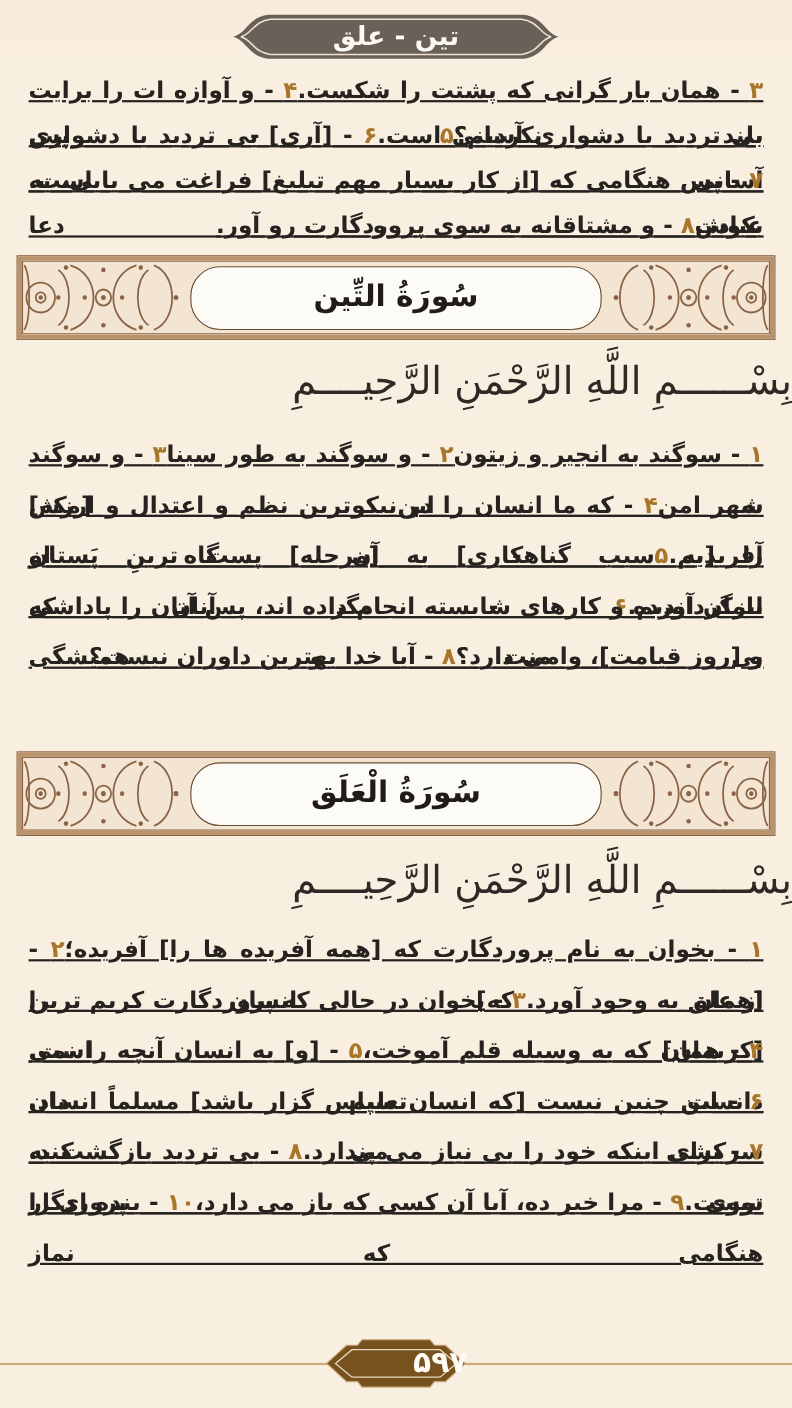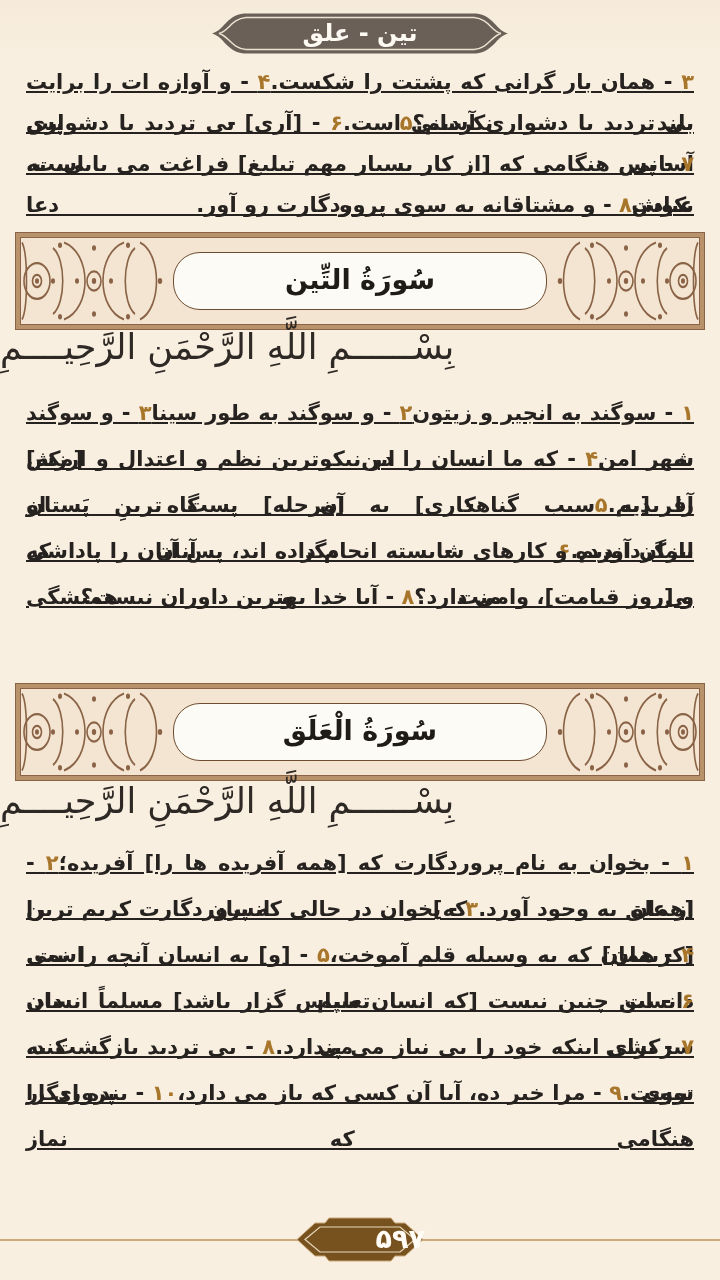--- a/index.html
+++ b/index.html
@@ -35,42 +35,42 @@
     -moz-text-align-last:justify;
     white-space:normal;
     color:var(--text,#26221f);
   }
   .para.loose .p-line{height:46px;line-height:46px;}
   .p-line.last{text-align-last:right;margin-left:23px;-moz-text-align-last:right;}
   .vn{color:var(--accent-number,#a8762a);}
 
   
   .banner{
-    position:absolute;left:16px;right:16px;height:96px;
+    position:absolute;left:16px;right:16px;height:75px;
     background:var(--banner-bg,#f3e5d1);
     border:4px solid var(--banner-frame,#b8926b);
     box-shadow:0 0 0 1px #8a6347, inset 0 0 0 1px #8a6347;
     box-sizing:border-box;
   }
   .banner .ornament{position:absolute;top:0;height:100%;width:149px;}
   .banner .ornament.left{left:0;}
   .banner .ornament.right{right:0;transform:scaleX(-1);}
   .banner .cartouche{
     position:absolute;left:50%;top:50%;transform:translate(-50%,-50%);
     width:372px;height:56px;
     background:#fdfbf5;
     border:1.5px solid #6d4c30;border-radius:27px;
     text-align:center;line-height:54px;
     font-size:27px;font-weight:bold;color:#1f1b17;
   }
 
   
   .bismillah{
     position:absolute;left:0;right:0;height:70px;line-height:70px;
-    text-align:left;font-size:35px;font-weight:normal;color:#2e2925;
+    text-align:right;font-size:35px;font-weight:normal;color:#2e2925;
   }
 
   
   .footer-rule{
     position:absolute;top:1239px;left:0;right:0;height:2px;
     background:var(--rule-line,#cdaa7c);
   }
   .footer-badge{
     position:absolute;top:1216px;left:295px;width:130px;height:47px;z-index:2;
   }

